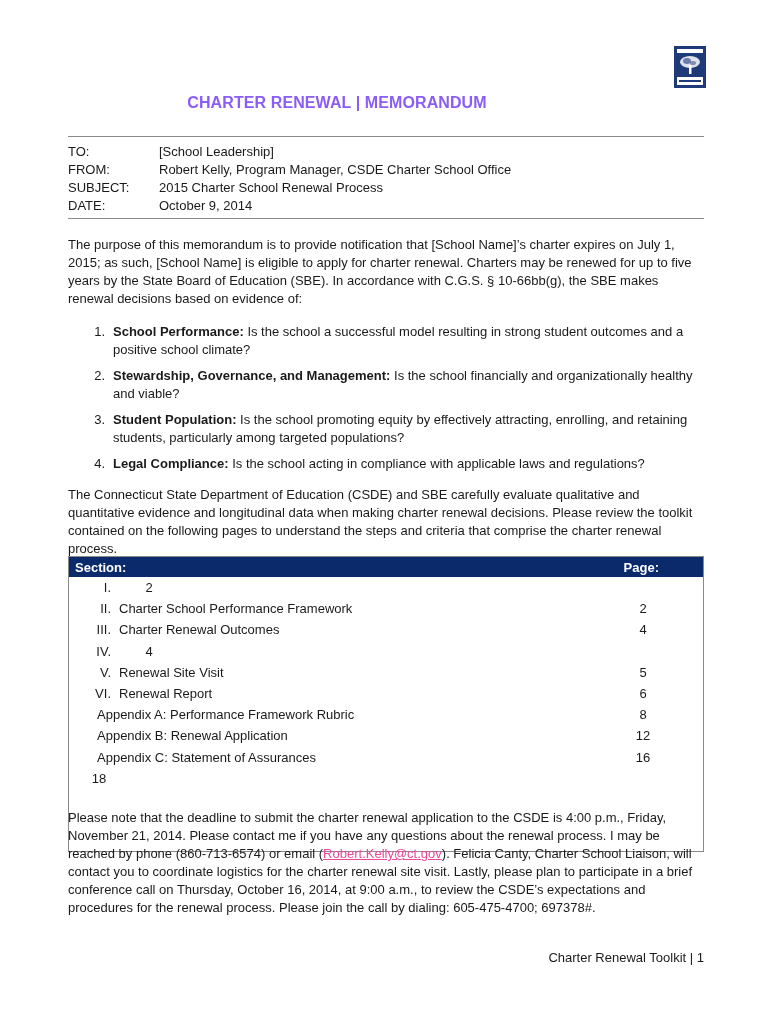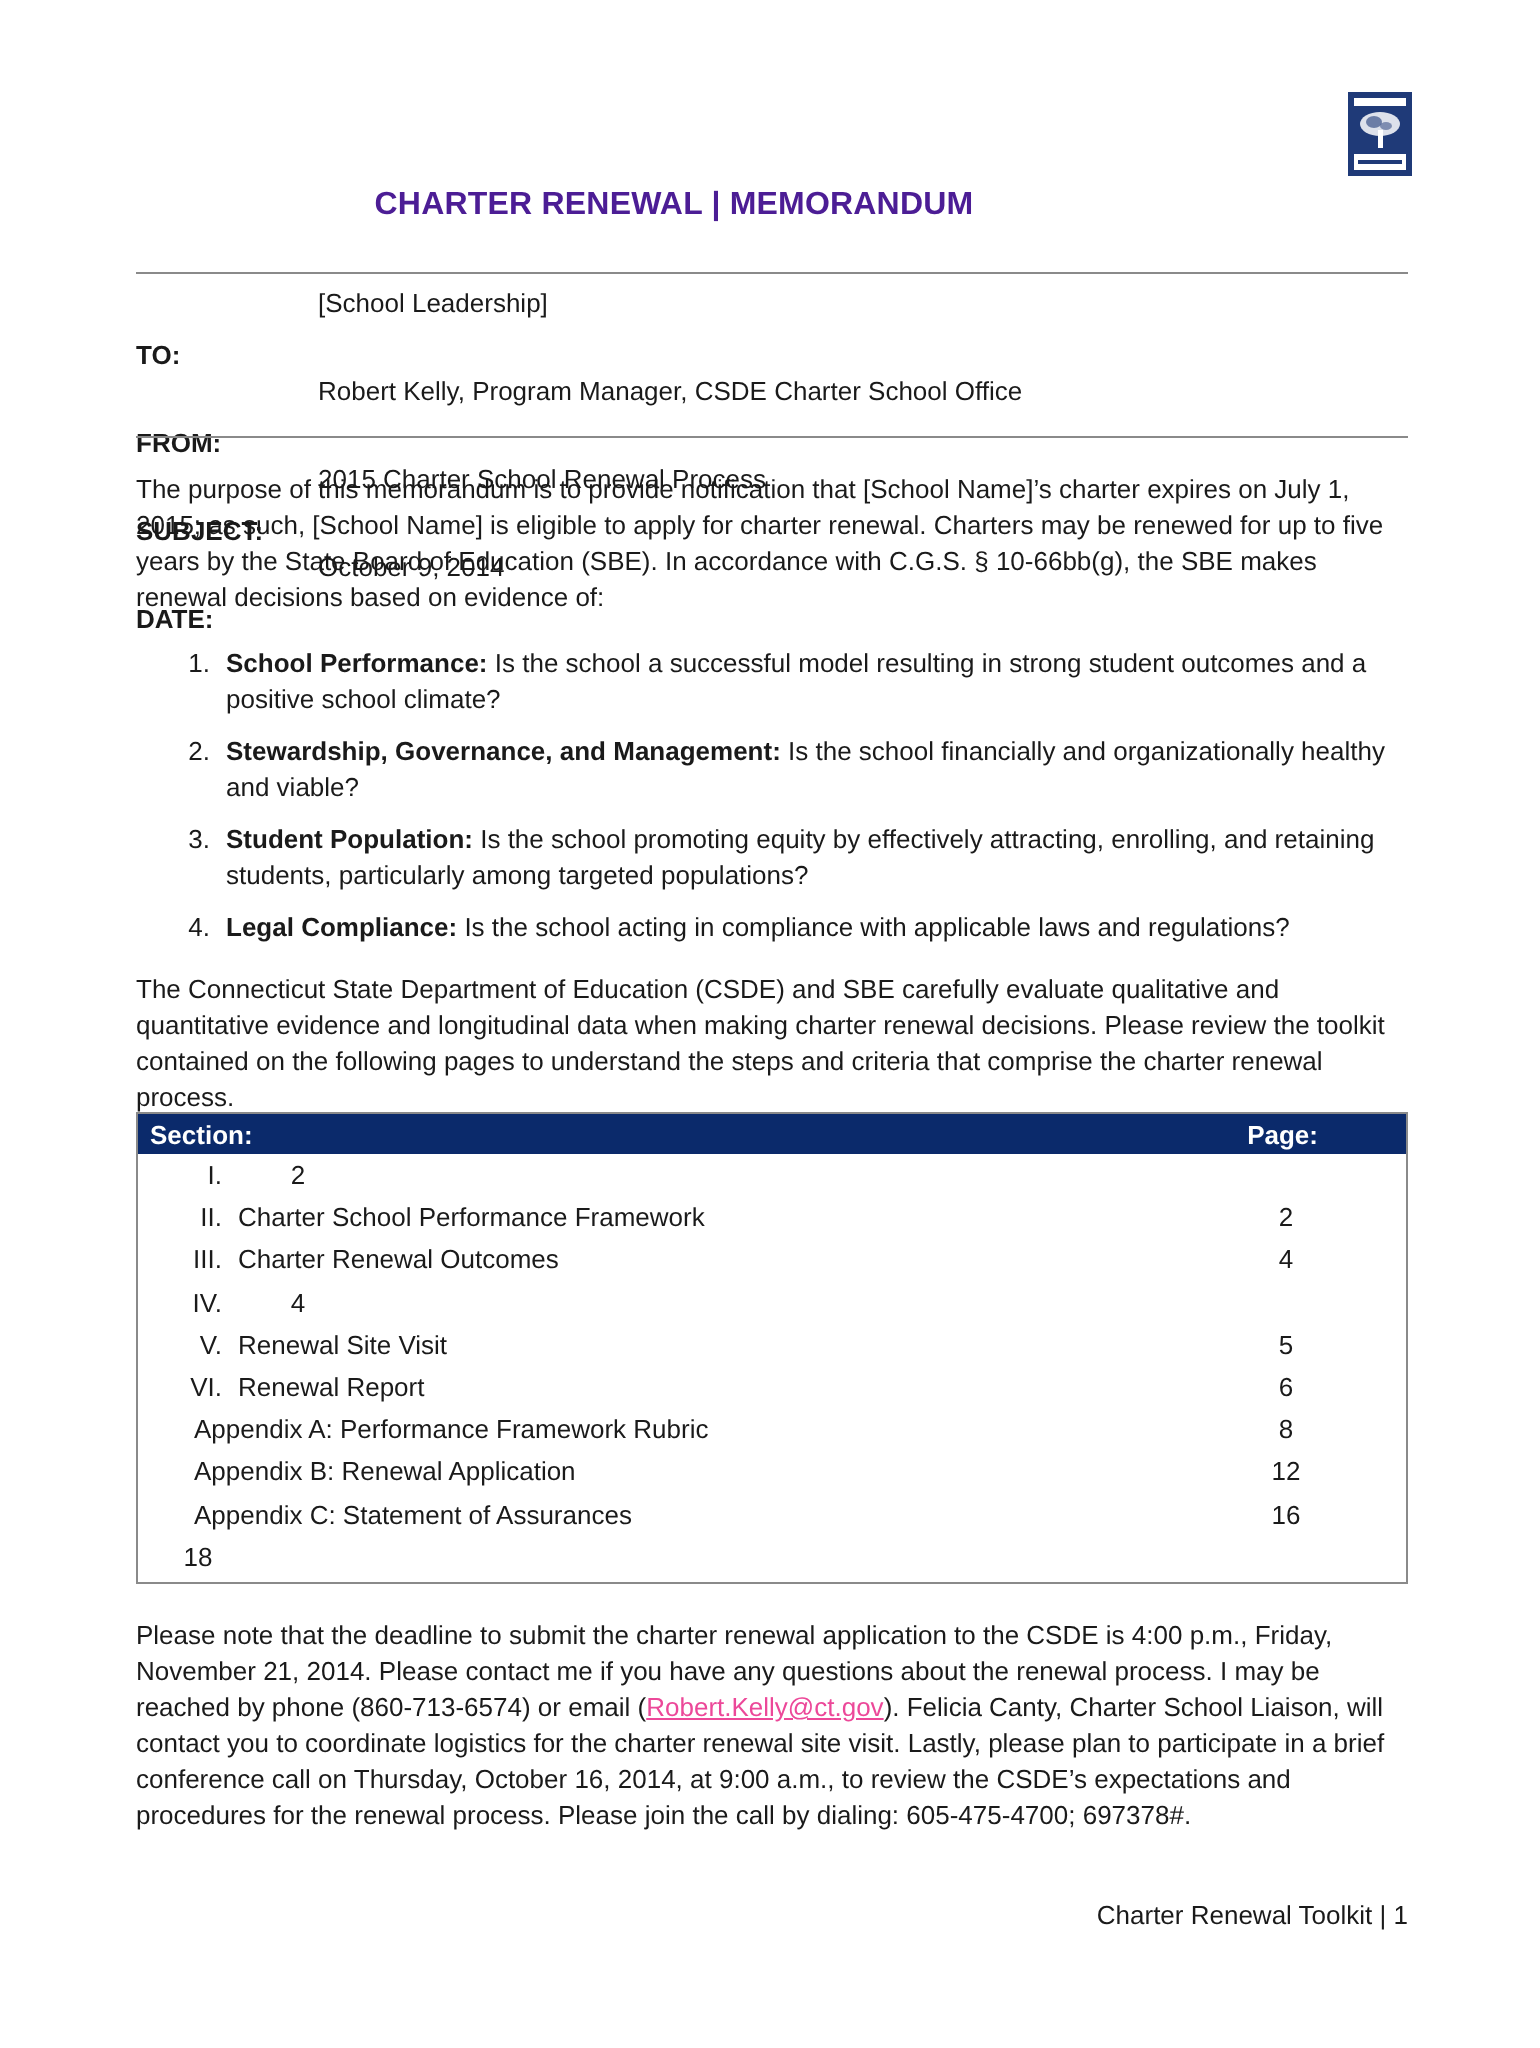--- a/index.html
+++ b/index.html
@@ -7,38 +7,38 @@
   body { font-family: "Liberation Sans", sans-serif; color: #1a1a1a; position: relative; overflow: hidden; }
 
   .page { position: absolute; left: 0; top: 0; width: 770px; height: 1024px; }
 
   .logo { position: absolute; left: 674px; top: 46px; width: 32px; height: 42px; background: #1f3a78; border: 1px solid #1f3a78; }
   .logo .top { position: absolute; left: 2px; top: 2px; width: 26px; height: 4px; background: #ffffff; }
   .logo .tree { position: absolute; left: 4px; top: 8px; width: 22px; height: 20px; }
   .logo .bottom { position: absolute; left: 2px; top: 30px; width: 26px; height: 8px; background: #ffffff; }
   .logo .bottom::after { content: ""; position: absolute; left: 2px; top: 3px; width: 22px; height: 2px; background: #1f3a78; }
 
-  .title { position: absolute; left: 0; width: 674px; top: 94px; text-align: center; font-size: 16px; font-weight: bold; color: #4c1d95; letter-spacing: 0.1px; }
+  .title { position: absolute; left: 0; width: 674px; top: 94px; text-align: center; font-size: 16px; font-weight: bold; color: #8b5cf6; letter-spacing: 0.1px; }
 
   .rule { position: absolute; left: 68px; width: 636px; height: 1px; background: #8a8a8a; }
 
   .memo { position: absolute; left: 68px; top: 143px; font-size: 13px; line-height: 18px; }
   .memo-row { display: flex; }
-  .memo-label { width: 91px; font-weight: bold; margin-top: 26px; }
+  .memo-label { width: 91px; font-weight: normal; }
   .memo-value { }
 
   .para { position: absolute; left: 68px; width: 636px; font-size: 13px; line-height: 18px; }
 
   .list { position: absolute; left: 68px; top: 323px; width: 636px; font-size: 13px; line-height: 18px; }
   .list-item { display: flex; margin-bottom: 8px; }
   .list-num { width: 45px; text-align: right; padding-right: 8px; flex-shrink: 0; padding-left: 10px; }
   .list-text { flex: 1; }
   .list-text b { font-weight: bold; }
 
-  .toc { position: absolute; left: 68px; top: 556px; width: 636px; height: 236px; border: 1px solid #8a8a8a; font-size: 13px; }
+  .toc { position: absolute; left: 68px; top: 556px; width: 636px; height: 296px; border: 1px solid #8a8a8a; font-size: 13px; }
   .toc-head { height: 20px; background: #0b2a6b; color: #ffffff; font-weight: bold; display: flex; align-items: center; justify-content: space-between; padding: 0 44px 0 6px; }
   .toc-row { height: 21.2px; display: flex; align-items: center; }
   .toc-num { width: 50px; text-align: right; padding-right: 8px; }
   .toc-label { flex: 1; }
   .toc-app { padding-left: 28px; flex: 1; }
   .toc-page { width: 90px; text-align: center; padding-right: 30px; }
 
   .link { color: #ec4899; text-decoration: underline; }
 
   .footer { position: absolute; left: 520px; top: 950px; width: 184px; text-align: right; font-size: 13px; }

